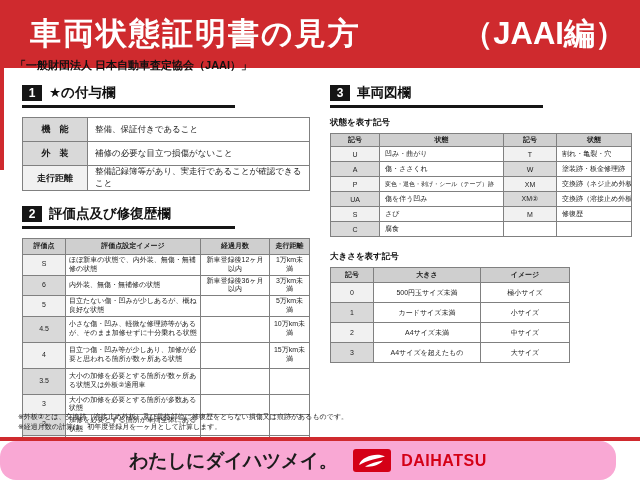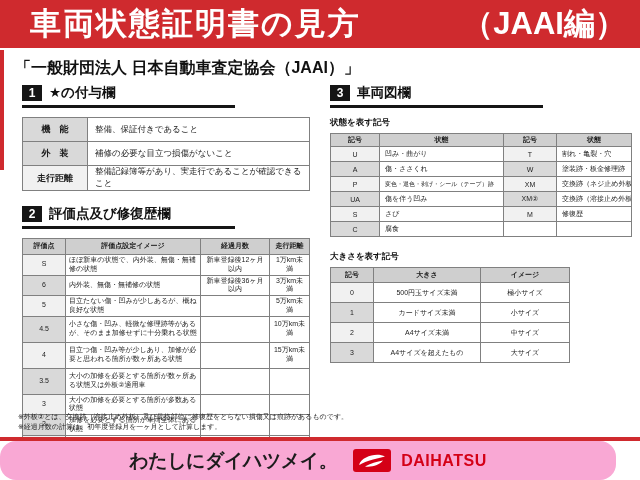--- a/index.html
+++ b/index.html
@@ -1,26 +1,26 @@
 <!DOCTYPE html>
 <html><head>
 <meta charset="utf-8">
 <style>
   html,body{margin:0;padding:0;background:#e8e8e8;}
   .page{position:relative;width:640px;height:480px;background:#ffffff;overflow:hidden;
         font-family:"Liberation Sans","DejaVu Sans",sans-serif;color:#1d1d1d;}
 
   
-  .banner{position:absolute;top:0;left:0;width:640px;height:48px;background:#cf2a2e;
+  .banner{position:absolute;top:0;left:0;width:640px;height:68px;background:#cf2a2e;
           display:flex;align-items:center;justify-content:space-between;
           padding:0 14px 0 30px;box-sizing:border-box;}
   .banner .ttl{color:#fff;font-weight:bold;font-size:31px;letter-spacing:2px;white-space:nowrap;}
   .banner .ed{color:#fff;font-weight:bold;font-size:31px;white-space:nowrap;}
   .left-strip{position:absolute;top:50px;left:0;width:4px;height:120px;background:#cf2a2e;}
-  .subtitle{position:absolute;top:58px;left:15px;font-size:16px;font-weight:bold;color:#111;text-align:right;}
+  .subtitle{position:absolute;top:58px;left:15px;font-size:11px;font-weight:bold;color:#111;text-align:right;}
 
   
   .col-left{position:absolute;left:22px;top:84px;width:288px;}
   .col-right{position:absolute;left:330px;top:84px;width:302px;}
 
   .sec-header{display:flex;align-items:center;gap:7px;width:213px;
               border-bottom:3px solid #151515;padding-bottom:3px;}
   .sec-num{background:#151515;color:#fff;width:20px;height:16px;display:flex;
            align-items:center;justify-content:center;font-weight:bold;font-size:12px;flex:0 0 auto;}
   .sec-title{font-weight:bold;font-size:13.5px;color:#111;white-space:nowrap;}

